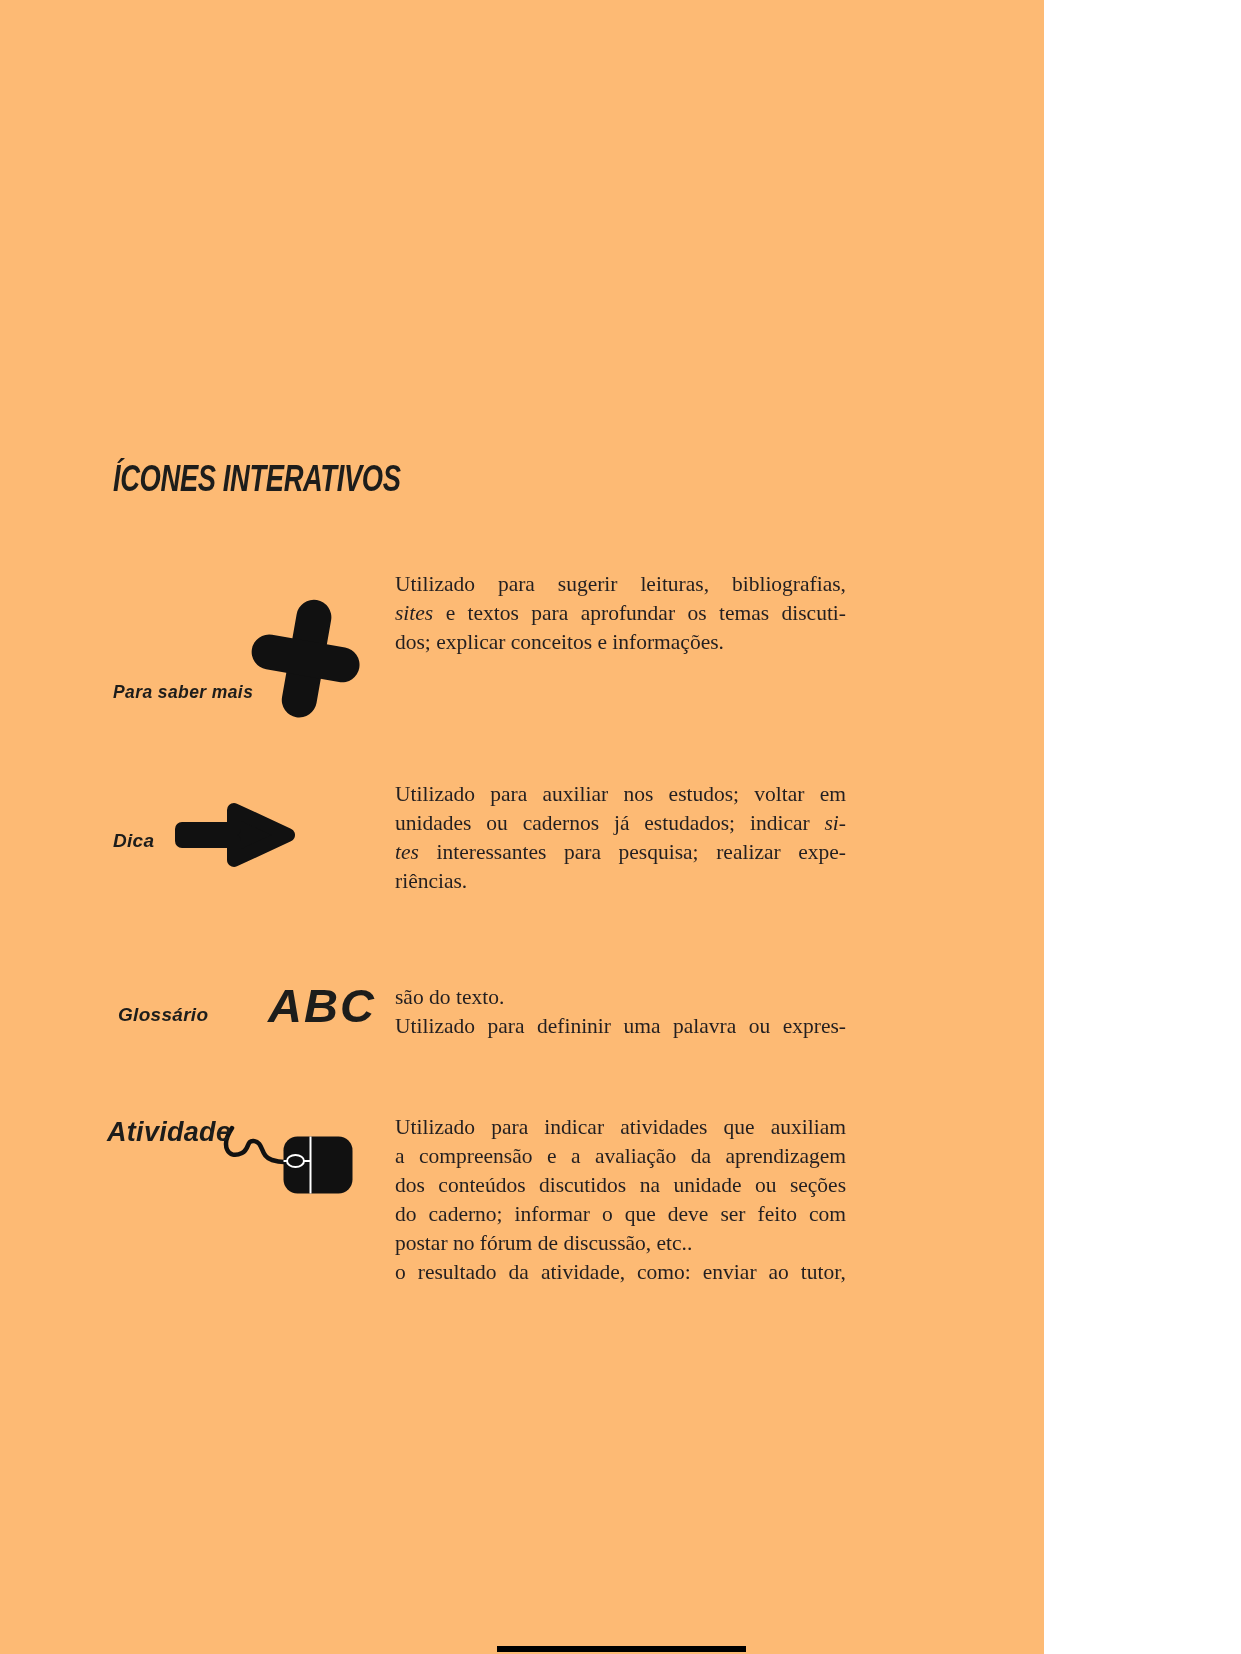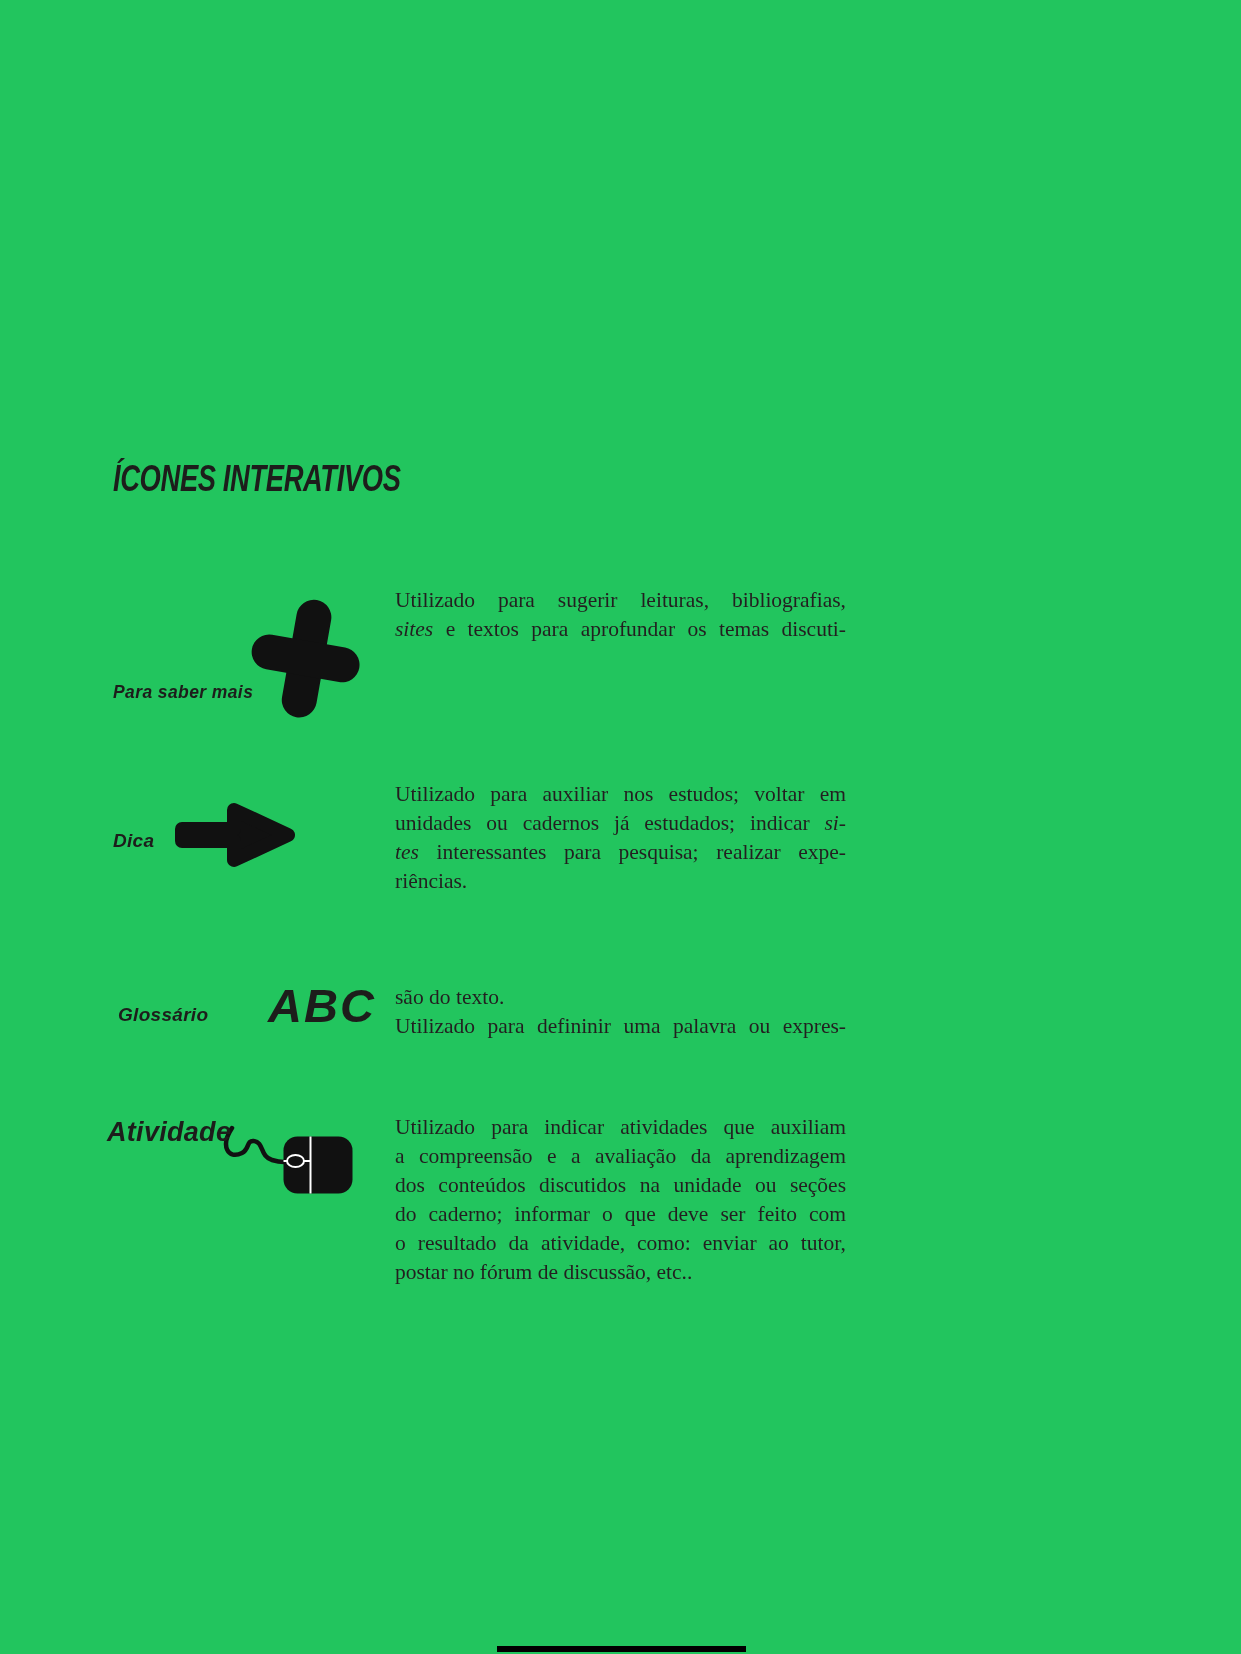--- a/index.html
+++ b/index.html
@@ -1,17 +1,17 @@
 <!DOCTYPE html>
 <html><head>
 <meta charset="utf-8">
 <style>
   html,body{margin:0;padding:0;background:#fff;}
   #page{
-    position:relative;width:1241px;height:1654px;background:#22c55e;
+    position:relative;width:1044px;height:1654px;background:#fdba74;
     font-family:"Liberation Serif",serif;color:#231f20;overflow:hidden;
   }
   .title{
     position:absolute;left:113px;top:461px;margin:0;
     font-family:"Liberation Sans",sans-serif;font-weight:bold;font-style:italic;
     font-size:36px;line-height:1;letter-spacing:-0.5px;color:#1d1d1b;
     transform:scaleX(0.76);transform-origin:0 50%;white-space:nowrap;
   }
   .label{
     position:absolute;font-family:"Liberation Sans",sans-serif;
@@ -23,21 +23,21 @@
   .lbl3{left:107px;top:1119px;font-size:27px;letter-spacing:0.3px;}
   .abc{
     position:absolute;left:254px;top:982px;
     font-family:"Liberation Sans",sans-serif;font-weight:bold;font-style:italic;
     font-size:47px;line-height:1;letter-spacing:2px;color:#1d1d1b;white-space:nowrap;margin-left:14px;
   }
   .para{
     position:absolute;left:395px;width:451px;
     font-size:21.5px;line-height:29px;color:#231f20;
   }
-  .p0{top:586px;} .p1{top:780px;} .p2{top:983px;} .p3{top:1113px;}
+  .p0{top:570px;} .p1{top:780px;} .p2{top:983px;} .p3{top:1113px;}
   .tline{text-align:justify;text-align-last:justify;}
   .tline.tlast{text-align:last;text-align-last:left;}
   .it{font-style:italic;}
   svg.icon{position:absolute;display:block;}
   .plus{left:250px;top:598px;}
   .arrow{left:170px;top:797px;}
   .mouse{left:282px;top:1135px;}
   .cable{left:208px;top:1116px;}
   .footmark{position:absolute;left:497px;top:1646px;width:249px;height:6px;background:#000;}
 </style>
@@ -51,20 +51,21 @@
   <svg class="icon plus" width="112" height="122" viewBox="0 0 112 122" aria-hidden="true">
     <g transform="rotate(10 56 61)" fill="#111">
       <rect x="39" y="1" width="35" height="119" rx="17.5"></rect>
       <rect x="1" y="43" width="109" height="35" rx="17.5"></rect>
     </g>
   </svg>
   <div class="label lbl0">Para saber mais</div>
   <div class="para p0">
       <div class="tline"><span>Utilizado para sugerir leituras, bibliografias,</span></div>
       <div class="tline"><span class="it">sites</span><span> e textos para aprofundar os temas discuti-</span></div>
+      <div class="tline tlast"><span>dos; explicar conceitos e informações.</span></div>
     </div>
 
   <svg class="icon arrow" width="132" height="74" viewBox="0 0 132 74" aria-hidden="true">
     <polygon points="12,32 64,32 64,13 118,38 64,63 64,44 12,44" fill="#111" stroke="#111" stroke-width="14" stroke-linejoin="round"></polygon>
   </svg>
   <div class="label lbl1">Dica</div>
   <div class="para p1">
       <div class="tline"><span>Utilizado para auxiliar nos estudos; voltar em</span></div>
       <div class="tline"><span>unidades ou cadernos já estudados; indicar </span><span class="it">si-</span></div>
       <div class="tline"><span class="it">tes</span><span> interessantes para pesquisa; realizar expe-</span></div>
@@ -86,19 +87,19 @@
     <line x1="28.5" y1="1.5" x2="28.5" y2="58.5" stroke="#fff" stroke-width="2"></line>
     <line x1="1.5" y1="26" x2="28.5" y2="26" stroke="#fff" stroke-width="2"></line>
     <ellipse cx="13.5" cy="26" rx="8.5" ry="6" fill="#111" stroke="#fff" stroke-width="2"></ellipse>
   </svg>
   <div class="label lbl3">Atividade</div>
   <div class="para p3">
       <div class="tline"><span>Utilizado para indicar atividades que auxiliam</span></div>
       <div class="tline"><span>a compreensão e a avaliação da aprendizagem</span></div>
       <div class="tline"><span>dos conteúdos discutidos na unidade ou seções</span></div>
       <div class="tline"><span>do caderno; informar o que deve ser feito com</span></div>
+      <div class="tline tlast"><span>postar no fórum de discussão, etc..</span></div>
       <div class="tline"><span>o resultado da atividade, como: enviar ao tutor,</span></div>
-      <div class="tline tlast"><span>postar no fórum de discussão, etc..</span></div>
     </div>
 
   <div class="footmark"></div>
 
 </div>
 
 </body></html>

